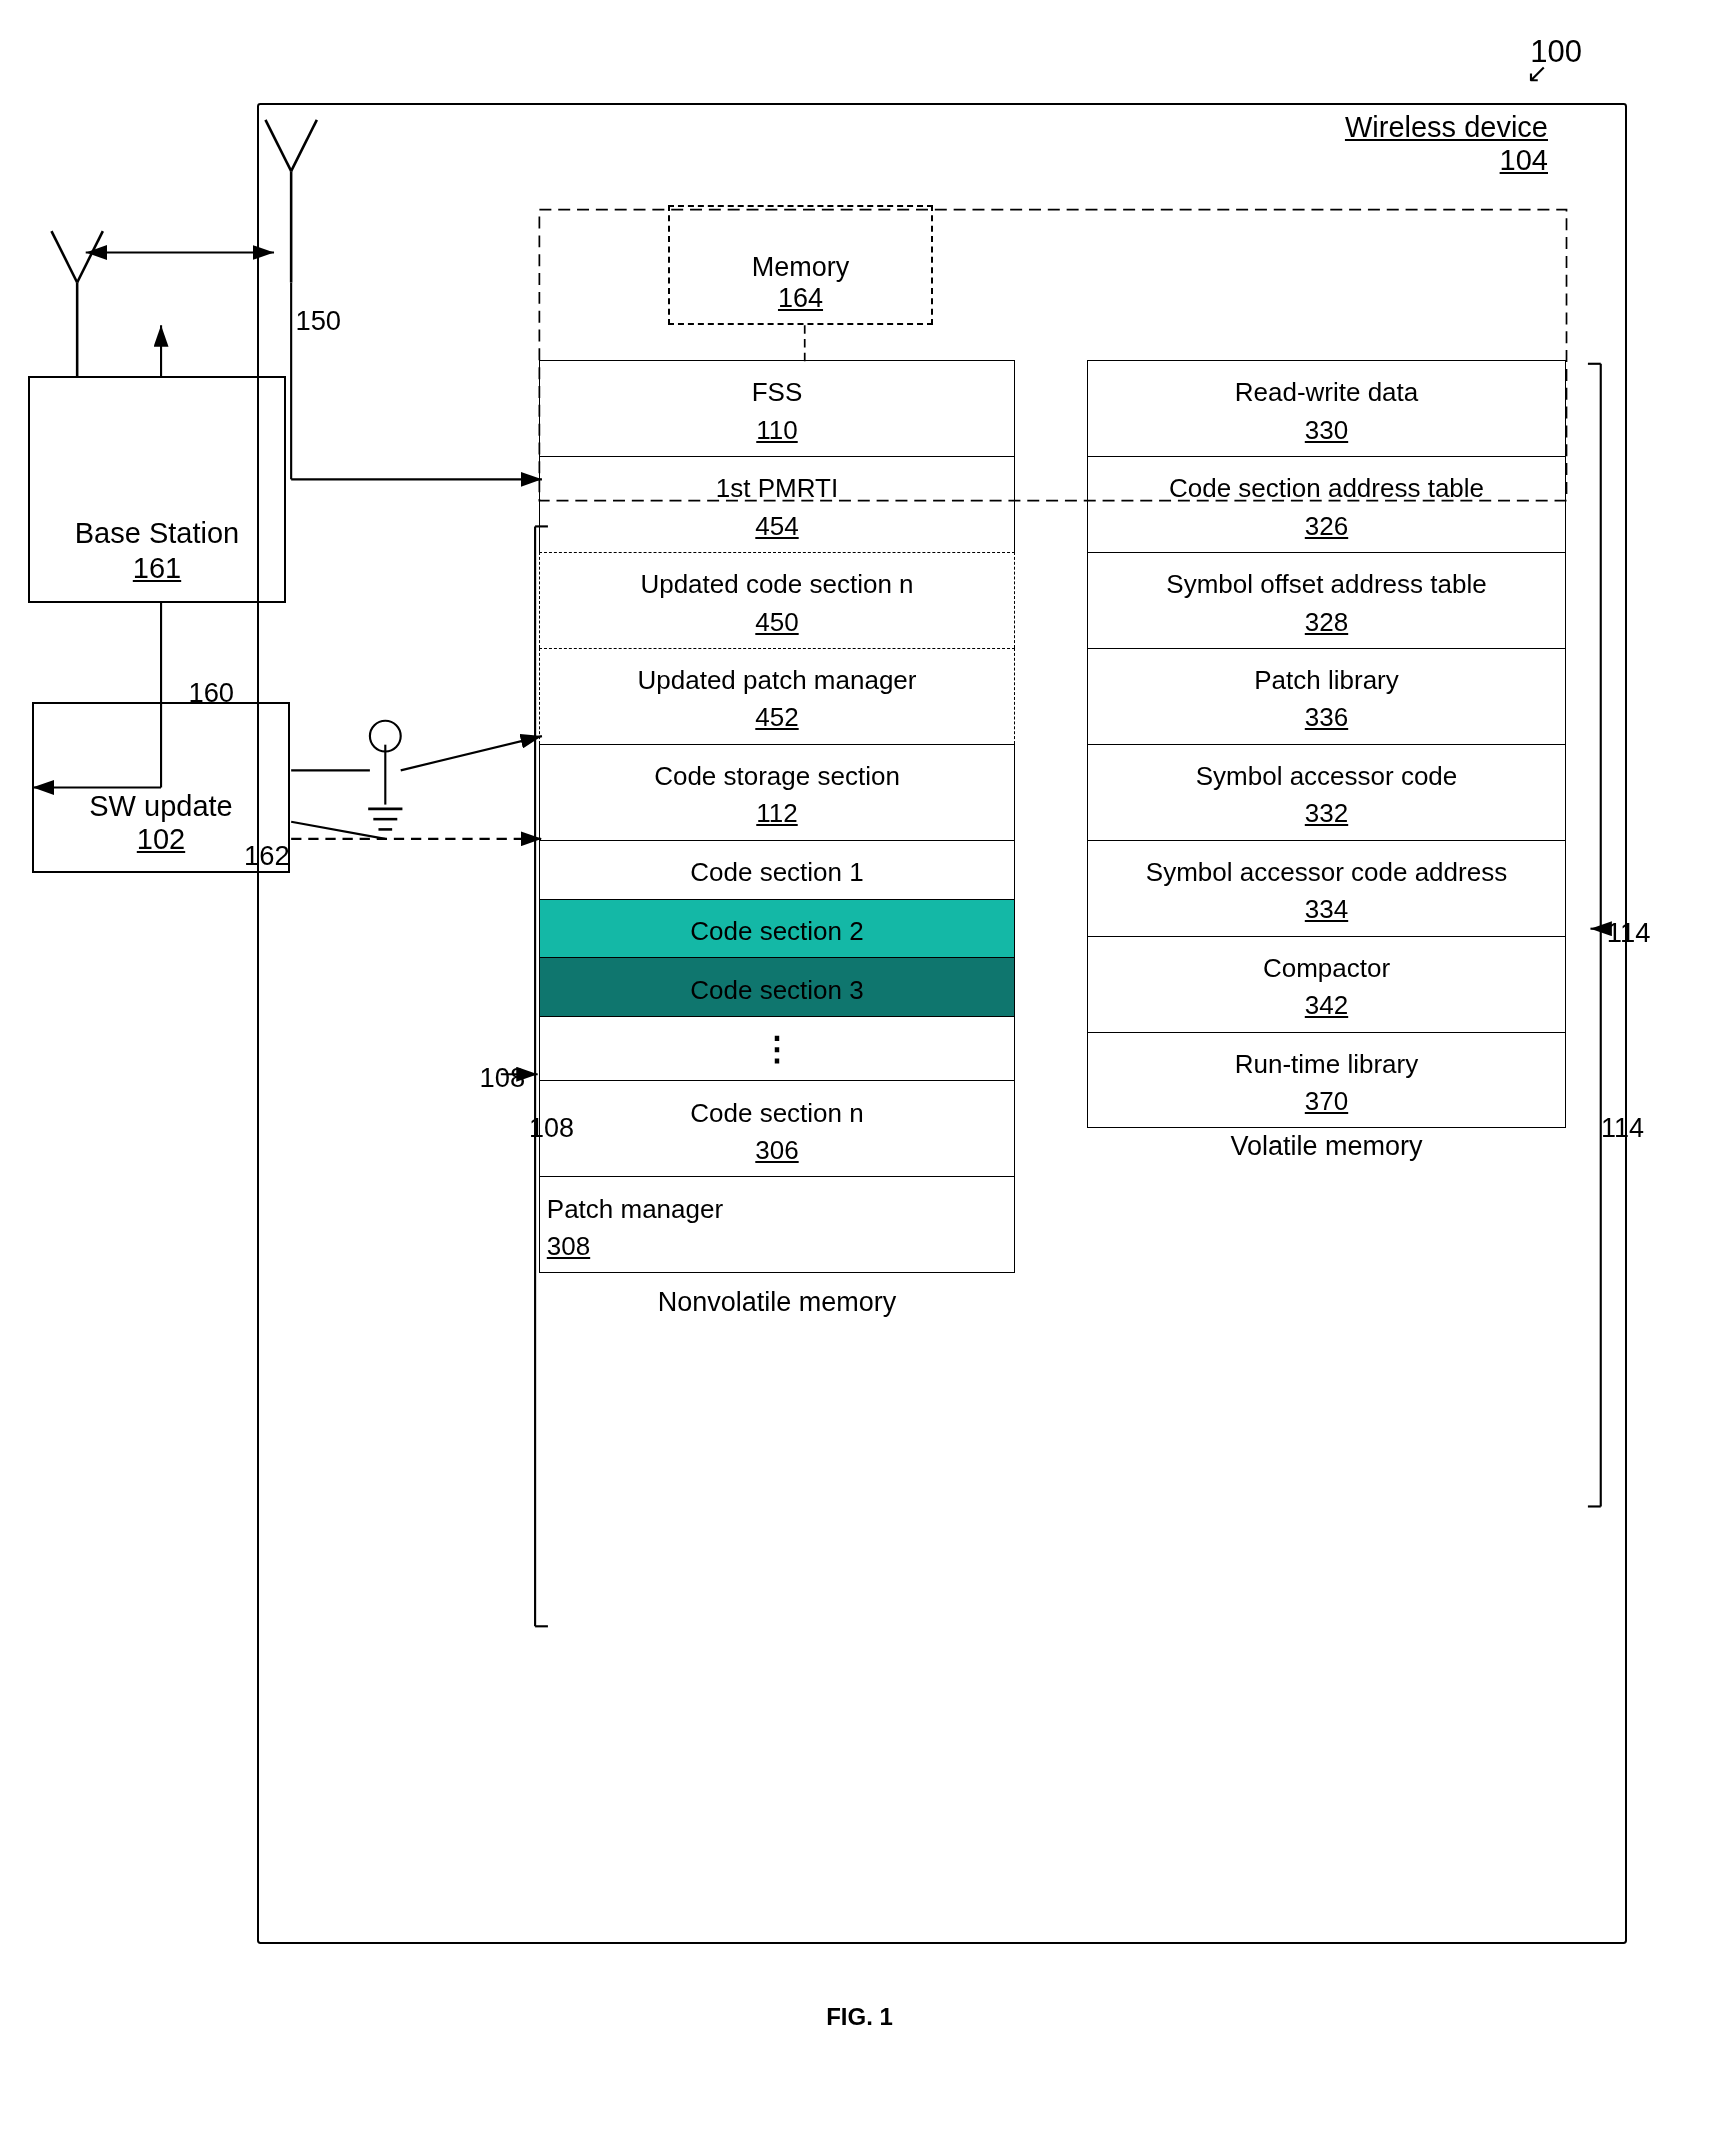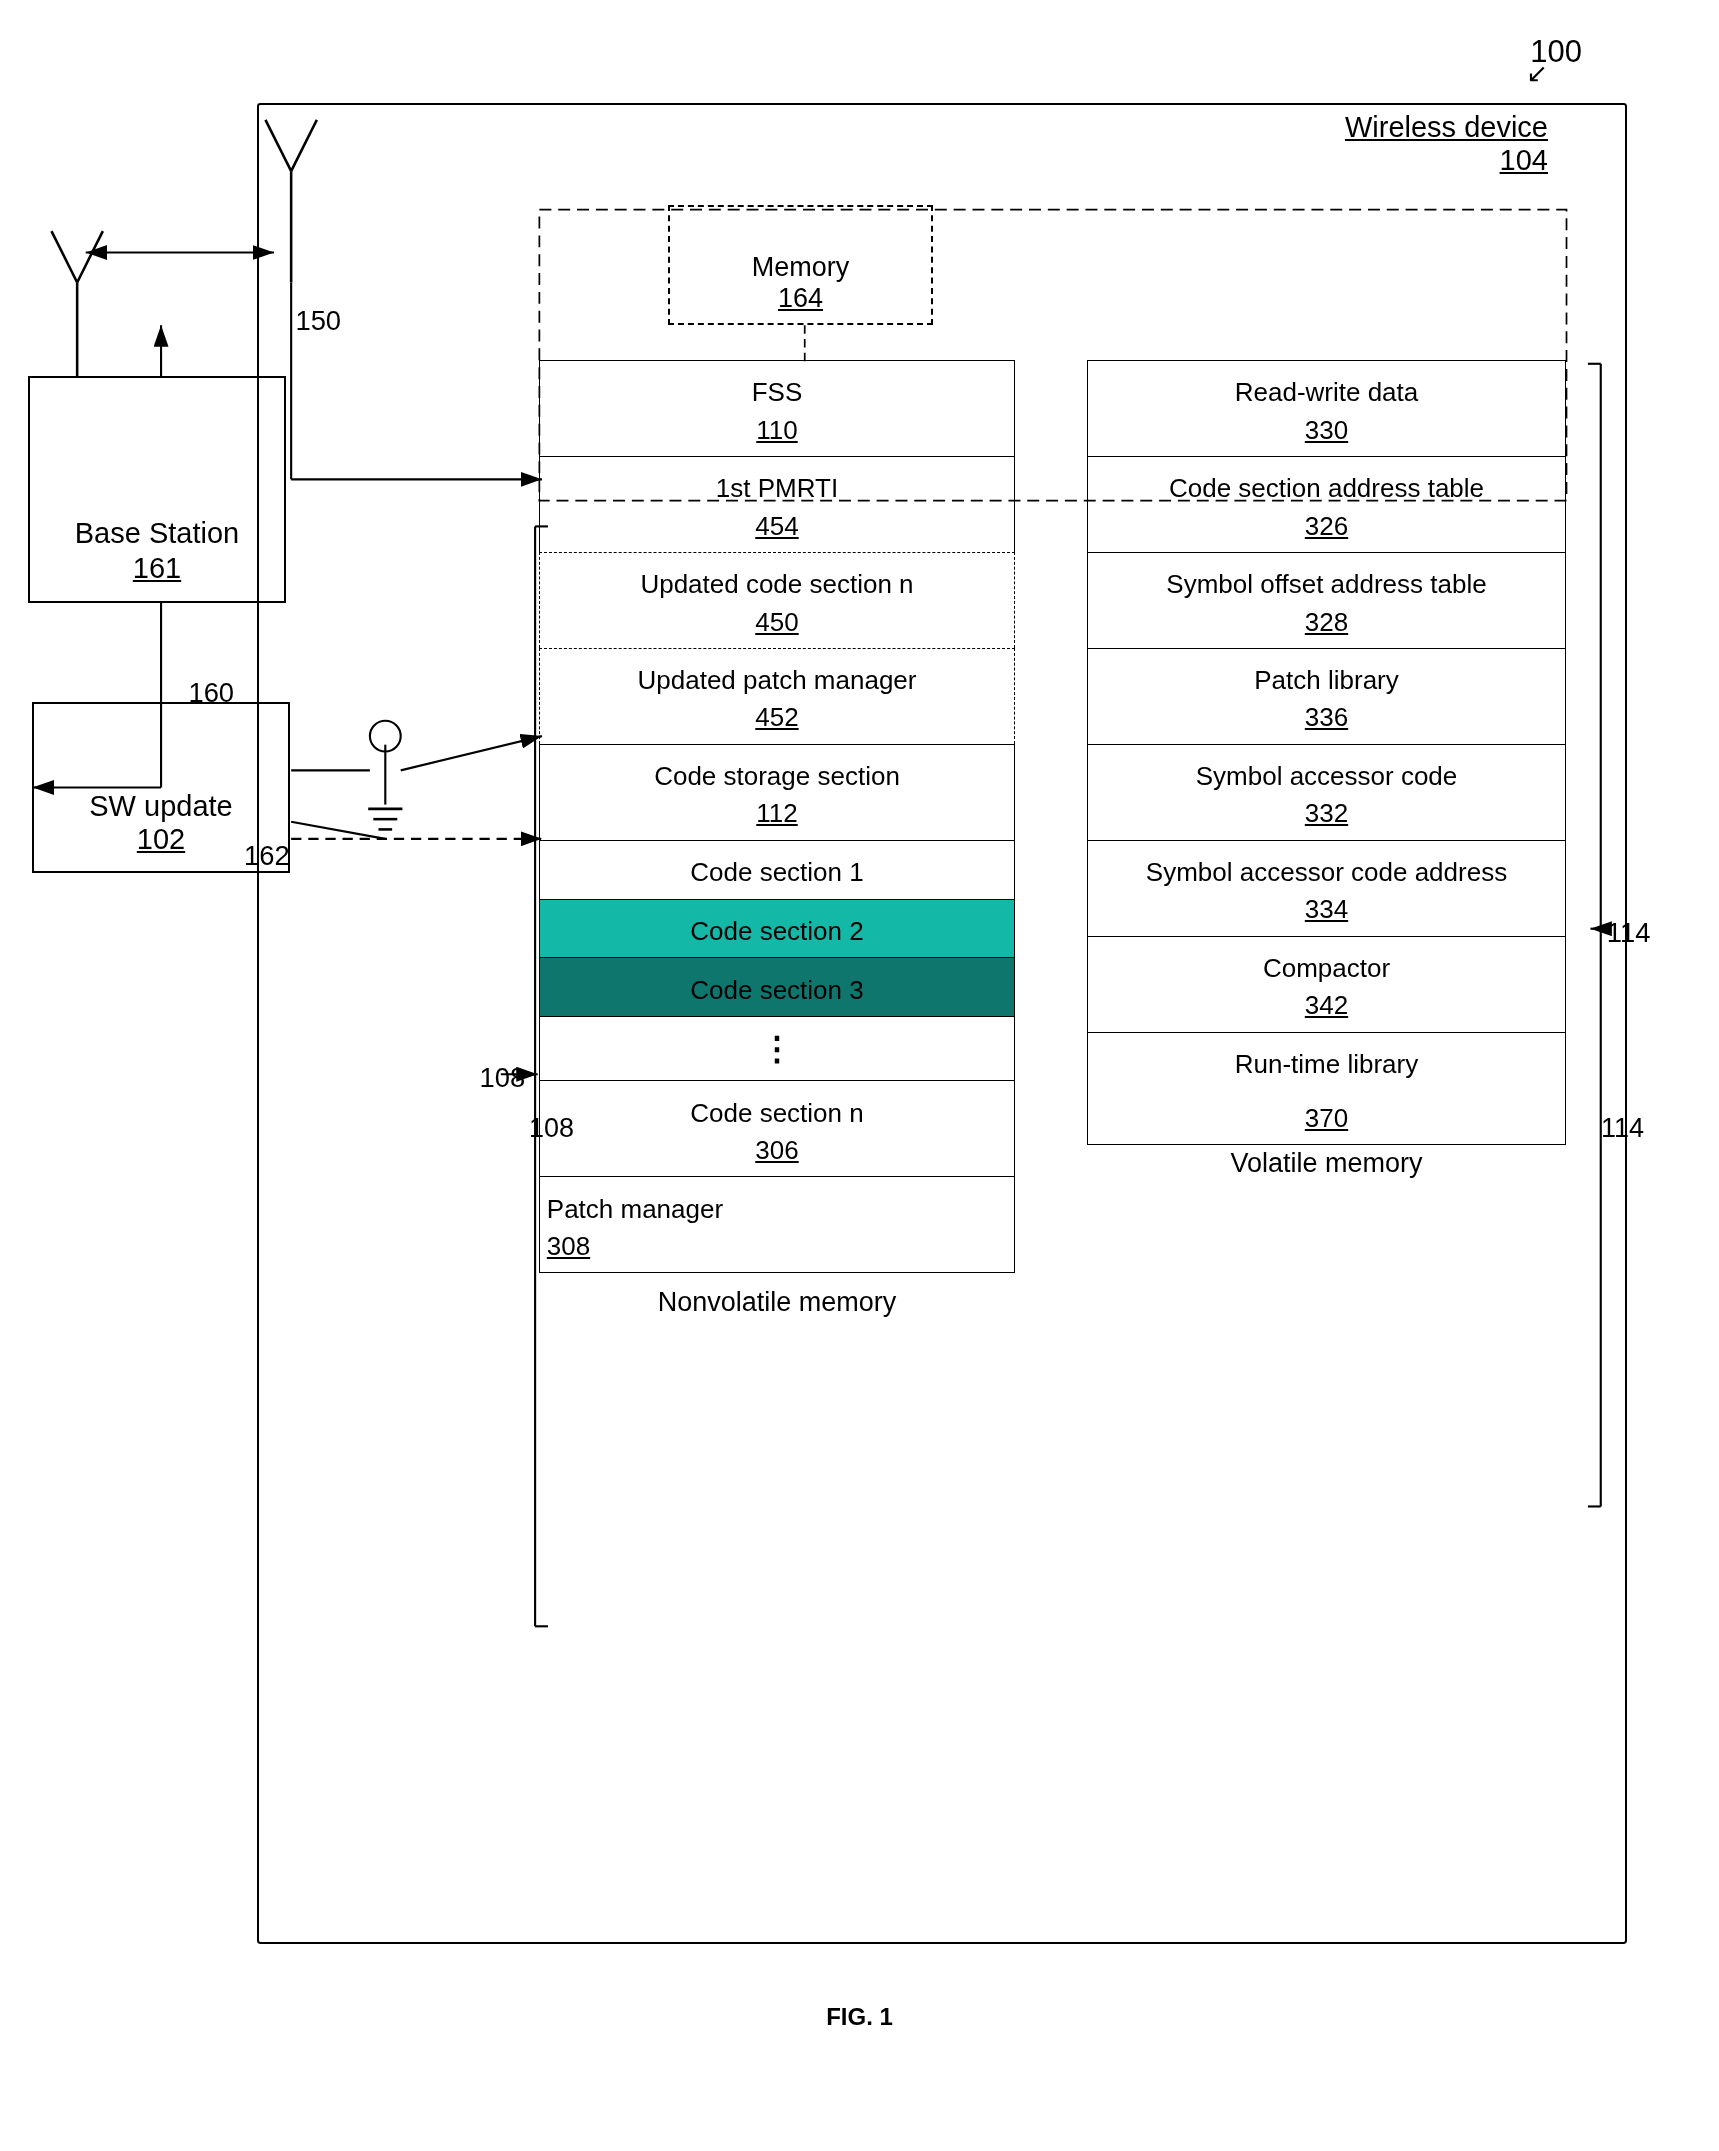--- a/index.html
+++ b/index.html
@@ -234,21 +234,21 @@
     </div>
 
   <div class="volatile-stack" id="vol-stack">
   <div style="border-top: 1.7px solid rgb(0, 0, 0); border-right: 1.7px solid rgb(0, 0, 0); border-left: 1.7px solid rgb(0, 0, 0); border-image: initial; border-bottom: none; text-align: center; padding: 15.4px 6.8px 8.6px; font-size: 26px; line-height: 1.3; background: rgb(255, 255, 255);">Read-write data<span style="display: block; text-decoration: underline; font-size: 26px; margin-top: 3.4px;">330</span></div>
       <div style="border-top: 1.7px solid rgb(0, 0, 0); border-right: 1.7px solid rgb(0, 0, 0); border-left: 1.7px solid rgb(0, 0, 0); border-image: initial; border-bottom: none; text-align: center; padding: 15.4px 6.8px 8.6px; font-size: 26px; line-height: 1.3; background: rgb(255, 255, 255);">Code section address table<span style="display: block; text-decoration: underline; font-size: 26px; margin-top: 3.4px;">326</span></div>
       <div style="border-top: 1.7px solid rgb(0, 0, 0); border-right: 1.7px solid rgb(0, 0, 0); border-left: 1.7px solid rgb(0, 0, 0); border-image: initial; border-bottom: none; text-align: center; padding: 15.4px 6.8px 8.6px; font-size: 26px; line-height: 1.3; background: rgb(255, 255, 255);">Symbol offset address table<span style="display: block; text-decoration: underline; font-size: 26px; margin-top: 3.4px;">328</span></div>
       <div style="border-top: 1.7px solid rgb(0, 0, 0); border-right: 1.7px solid rgb(0, 0, 0); border-left: 1.7px solid rgb(0, 0, 0); border-image: initial; border-bottom: none; text-align: center; padding: 15.4px 6.8px 8.6px; font-size: 26px; line-height: 1.3; background: rgb(255, 255, 255);">Patch library<span style="display: block; text-decoration: underline; font-size: 26px; margin-top: 3.4px;">336</span></div>
       <div style="border-top: 1.7px solid rgb(0, 0, 0); border-right: 1.7px solid rgb(0, 0, 0); border-left: 1.7px solid rgb(0, 0, 0); border-image: initial; border-bottom: none; text-align: center; padding: 15.4px 6.8px 8.6px; font-size: 26px; line-height: 1.3; background: rgb(255, 255, 255);">Symbol accessor code<span style="display: block; text-decoration: underline; font-size: 26px; margin-top: 3.4px;">332</span></div>
       <div style="border-top: 1.7px solid rgb(0, 0, 0); border-right: 1.7px solid rgb(0, 0, 0); border-left: 1.7px solid rgb(0, 0, 0); border-image: initial; border-bottom: none; text-align: center; padding: 15.4px 6.8px 8.6px; font-size: 26px; line-height: 1.3; background: rgb(255, 255, 255);">Symbol accessor code address<span style="display: block; text-decoration: underline; font-size: 26px; margin-top: 3.4px;">334</span></div>
       <div style="border-top: 1.7px solid rgb(0, 0, 0); border-right: 1.7px solid rgb(0, 0, 0); border-left: 1.7px solid rgb(0, 0, 0); border-image: initial; border-bottom: none; text-align: center; padding: 15.4px 6.8px 8.6px; font-size: 26px; line-height: 1.3; background: rgb(255, 255, 255);">Compactor<span style="display: block; text-decoration: underline; font-size: 26px; margin-top: 3.4px;">342</span></div>
-      <div style="border: 1.7px solid rgb(0, 0, 0); text-align: center; padding: 15.4px 6.8px 8.6px; font-size: 26px; line-height: 1.3; background: rgb(255, 255, 255);">Run-time library<span style="display: block; text-decoration: underline; font-size: 26px; margin-top: 20px;">370</span></div>
+      <div style="border: 1.7px solid rgb(0, 0, 0); text-align: center; padding: 15.4px 6.8px 8.6px; font-size: 26px; line-height: 1.3; background: rgb(255, 255, 255);">Run-time library<span style="display: block; text-decoration: underline; font-size: 26px; margin-top: 3px;">370</span></div>
       <div class="volatile-label">Volatile memory</div>
     </div>
 
   <div class="label-108" style="top: 1113px; left: 529px;">108</div>
 
   <div class="label-114" style="top: 1113px; left: 1601px;">114</div>
 
   <svg class="arrows" viewBox="0 0 2008 2513" width="1719" height="2151">
     <defs>
       <marker id="arrowhead" markerWidth="10" markerHeight="7" refX="10" refY="3.5" orient="auto">

